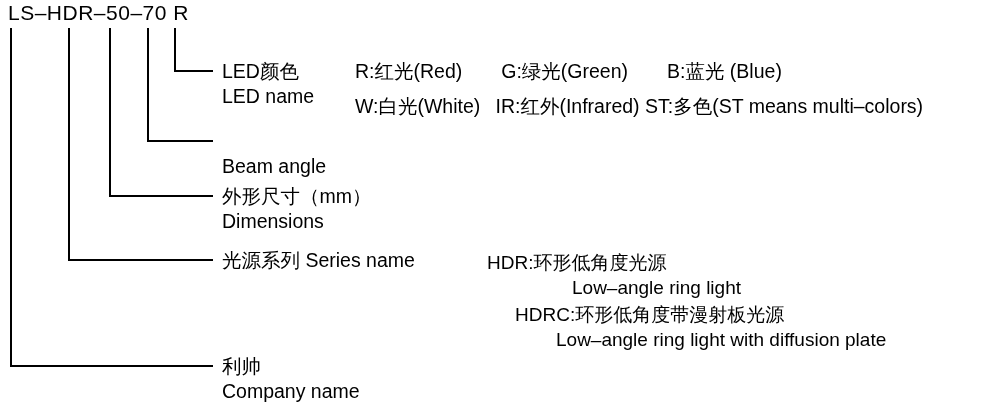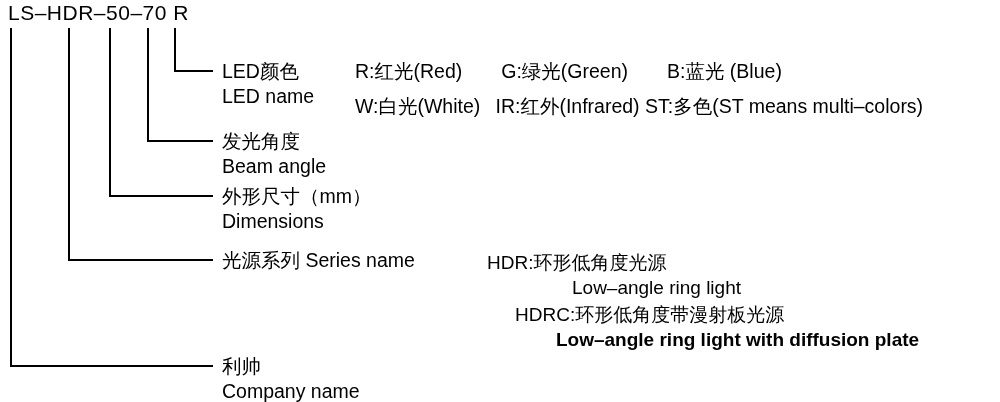--- a/index.html
+++ b/index.html
@@ -65,28 +65,27 @@
     </g>
   </svg>
 
   <div class="code">LS–HDR–50–70 R</div>
 
   <div class="lbl cn" style="left:222px; top:59px;">LED颜色</div>
   <div class="lbl cn" style="left:355px; top:59px;">R:红光(Red)  G:绿光(Green)  B:蓝光 (Blue)</div>
   <div class="lbl en" style="left:222px; top:84px;">LED name</div>
   <div class="lbl en" style="left:355px; top:84px;margin-top:10px;">W:白光(White)  IR:红外(Infrared) ST:多色(ST means multi–colors)</div>
 
-  <div class="lbl cn" style="left:222px; top:129px;">发光角度</div>
   <div class="lbl en" style="left:222px; top:154px;text-align:right;">Beam angle</div>
 
   <div class="lbl cn" style="left:222px; top:184px;">外形尺寸（mm）</div>
   <div class="lbl en" style="left:222px; top:209px;">Dimensions</div>
 
   <div class="lbl cn" style="left:222px; top:248px;">光源系列 Series name</div>
   <div class="sub" style="left:487px; top:250px;">HDR:环形低角度光源</div>
   <div class="sub" style="left:556px; top:275px;margin-left:16px;">Low–angle ring light</div>
   <div class="sub" style="left:515px; top:302px;">HDRC:环形低角度带漫射板光源</div>
-  <div class="sub" style="left:556px; top:327px;font-weight:bold;">Low–angle ring light with diffusion plate</div>
+  <div class="sub" style="left:556px; top:327px;">Low–angle ring light with diffusion plate</div>
 
   <div class="lbl cn" style="left:222px; top:354px;">利帅</div>
   <div class="lbl en" style="left:222px; top:379px;">Company name</div>
 
 </div>
 
 </body></html>

